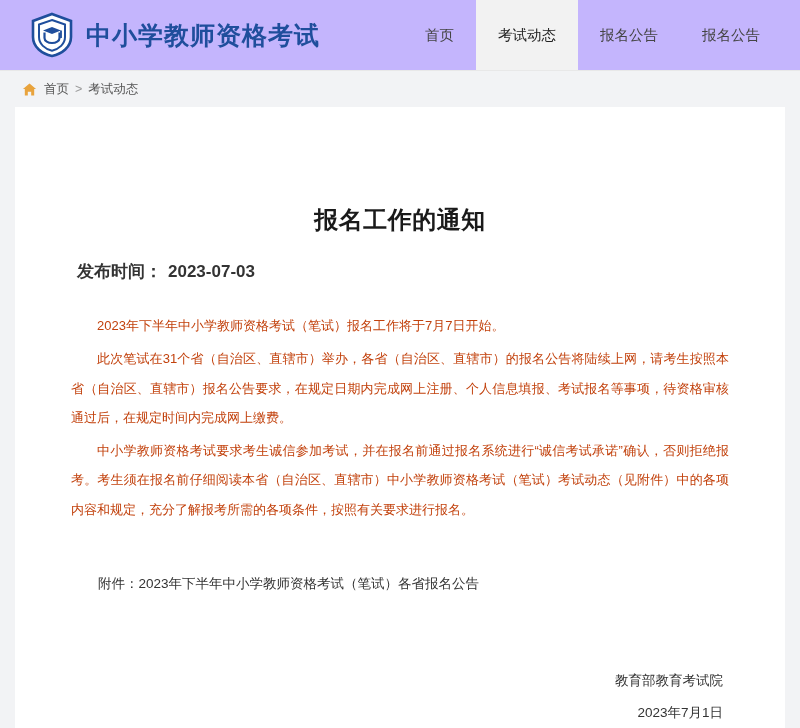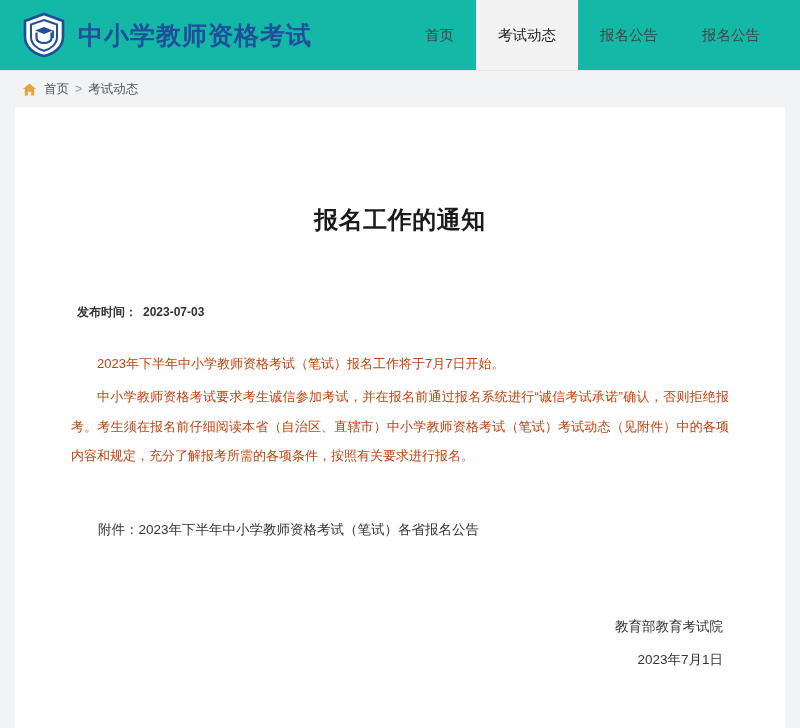--- a/index.html
+++ b/index.html
@@ -11,24 +11,25 @@
     height: 728px;
     background: #f2f3f5;
     font-family: "Liberation Sans", "DejaVu Sans", sans-serif;
     color: #333;
     overflow: hidden;
   }
 
   
   .site-header {
     height: 70px;
-    background: #14b8a6;
+    background: #c4b5fd;
     display: flex;
     align-items: stretch;
     border-bottom: 1px solid #e8e8e8;
+    padding-left: 8px;
   }
   .brand {
     display: flex;
     align-items: center;
     padding-left: 22px;
     gap: 12px;
   }
   .brand-logo {
     width: 44px;
     height: 46px;
@@ -95,22 +96,22 @@
   .doc-title {
     text-align: center;
     font-size: 24px;
     font-weight: bold;
     color: #1a1a1a;
     line-height: 1.9;
     margin: 10px 0 0 0;
     letter-spacing: 0.5px;
   }
   .doc-meta {
-    margin-top: 62px;
-    font-size: 12px;
+    margin-top: 18px;
+    font-size: 17px;
     color: #333;
     padding-left: 6px;
   }
   .doc-meta .meta-label { font-weight: bold; }
   .doc-meta .meta-value { font-weight: bold; margin-left: 6px; }
 
   .doc-body {
     margin-top: 28px;
     font-size: 13px;
     line-height: 2.25;
@@ -179,20 +180,21 @@
     <br>
     <span>报名工作的通知</span>
   </h1>
 
   <div class="doc-meta">
     <span class="meta-label">发布时间：</span><span class="meta-value">2023-07-03</span>
   </div>
 
   <div class="doc-body">
     <p>2023年下半年中小学教师资格考试（笔试）报名工作将于7月7日开始。</p>
+    <p>此次笔试在31个省（自治区、直辖市）举办，各省（自治区、直辖市）的报名公告将陆续上网，请考生按照本省（自治区、直辖市）报名公告要求，在规定日期内完成网上注册、个人信息填报、考试报名等事项，待资格审核通过后，在规定时间内完成网上缴费。</p>
     <p>中小学教师资格考试要求考生诚信参加考试，并在报名前通过报名系统进行“诚信考试承诺”确认，否则拒绝报考。考生须在报名前仔细阅读本省（自治区、直辖市）中小学教师资格考试（笔试）考试动态（见附件）中的各项内容和规定，充分了解报考所需的各项条件，按照有关要求进行报名。</p>
   </div>
 
   <div class="attachment-line">附件：2023年下半年中小学教师资格考试（笔试）各省报名公告</div>
 
   <div class="signature">
     <div>教育部教育考试院</div>
     <div>2023年7月1日</div>
   </div>
 </div>

